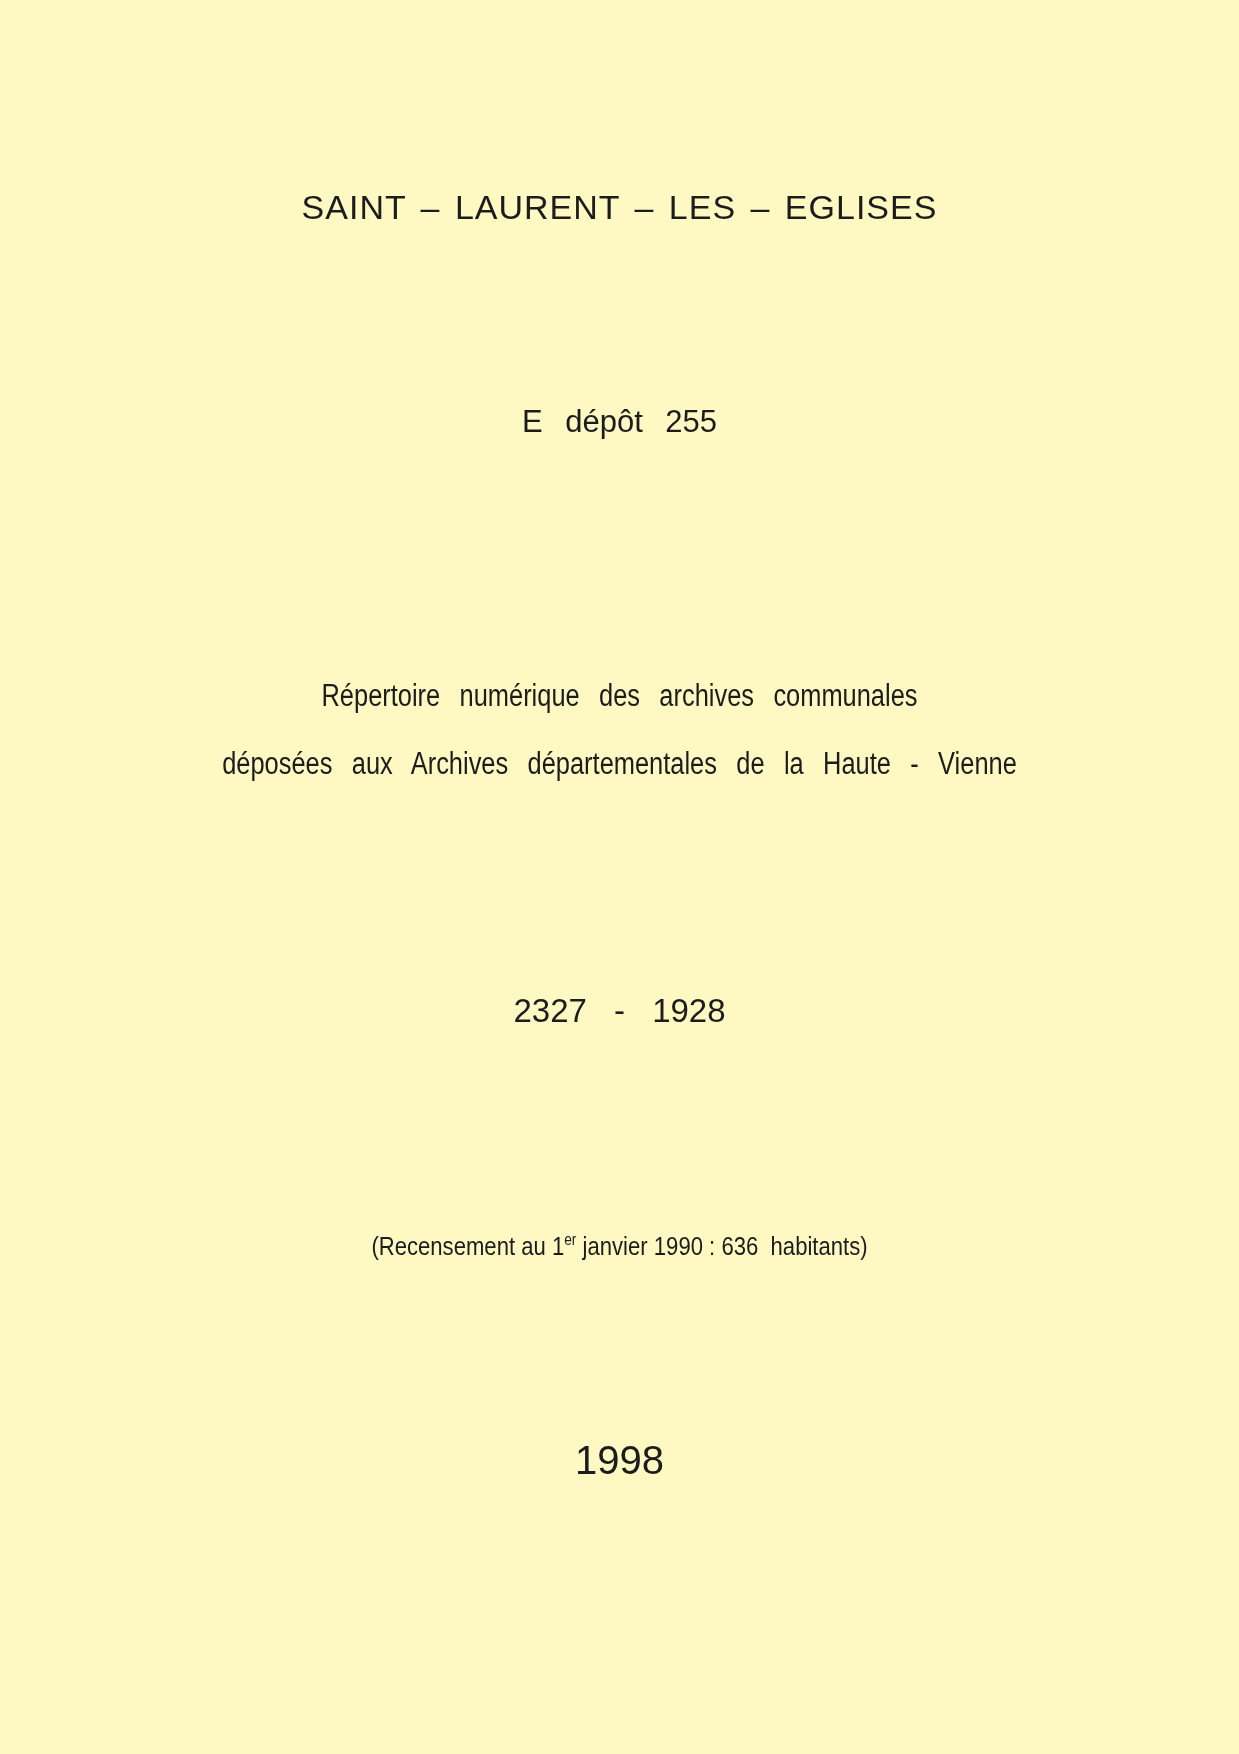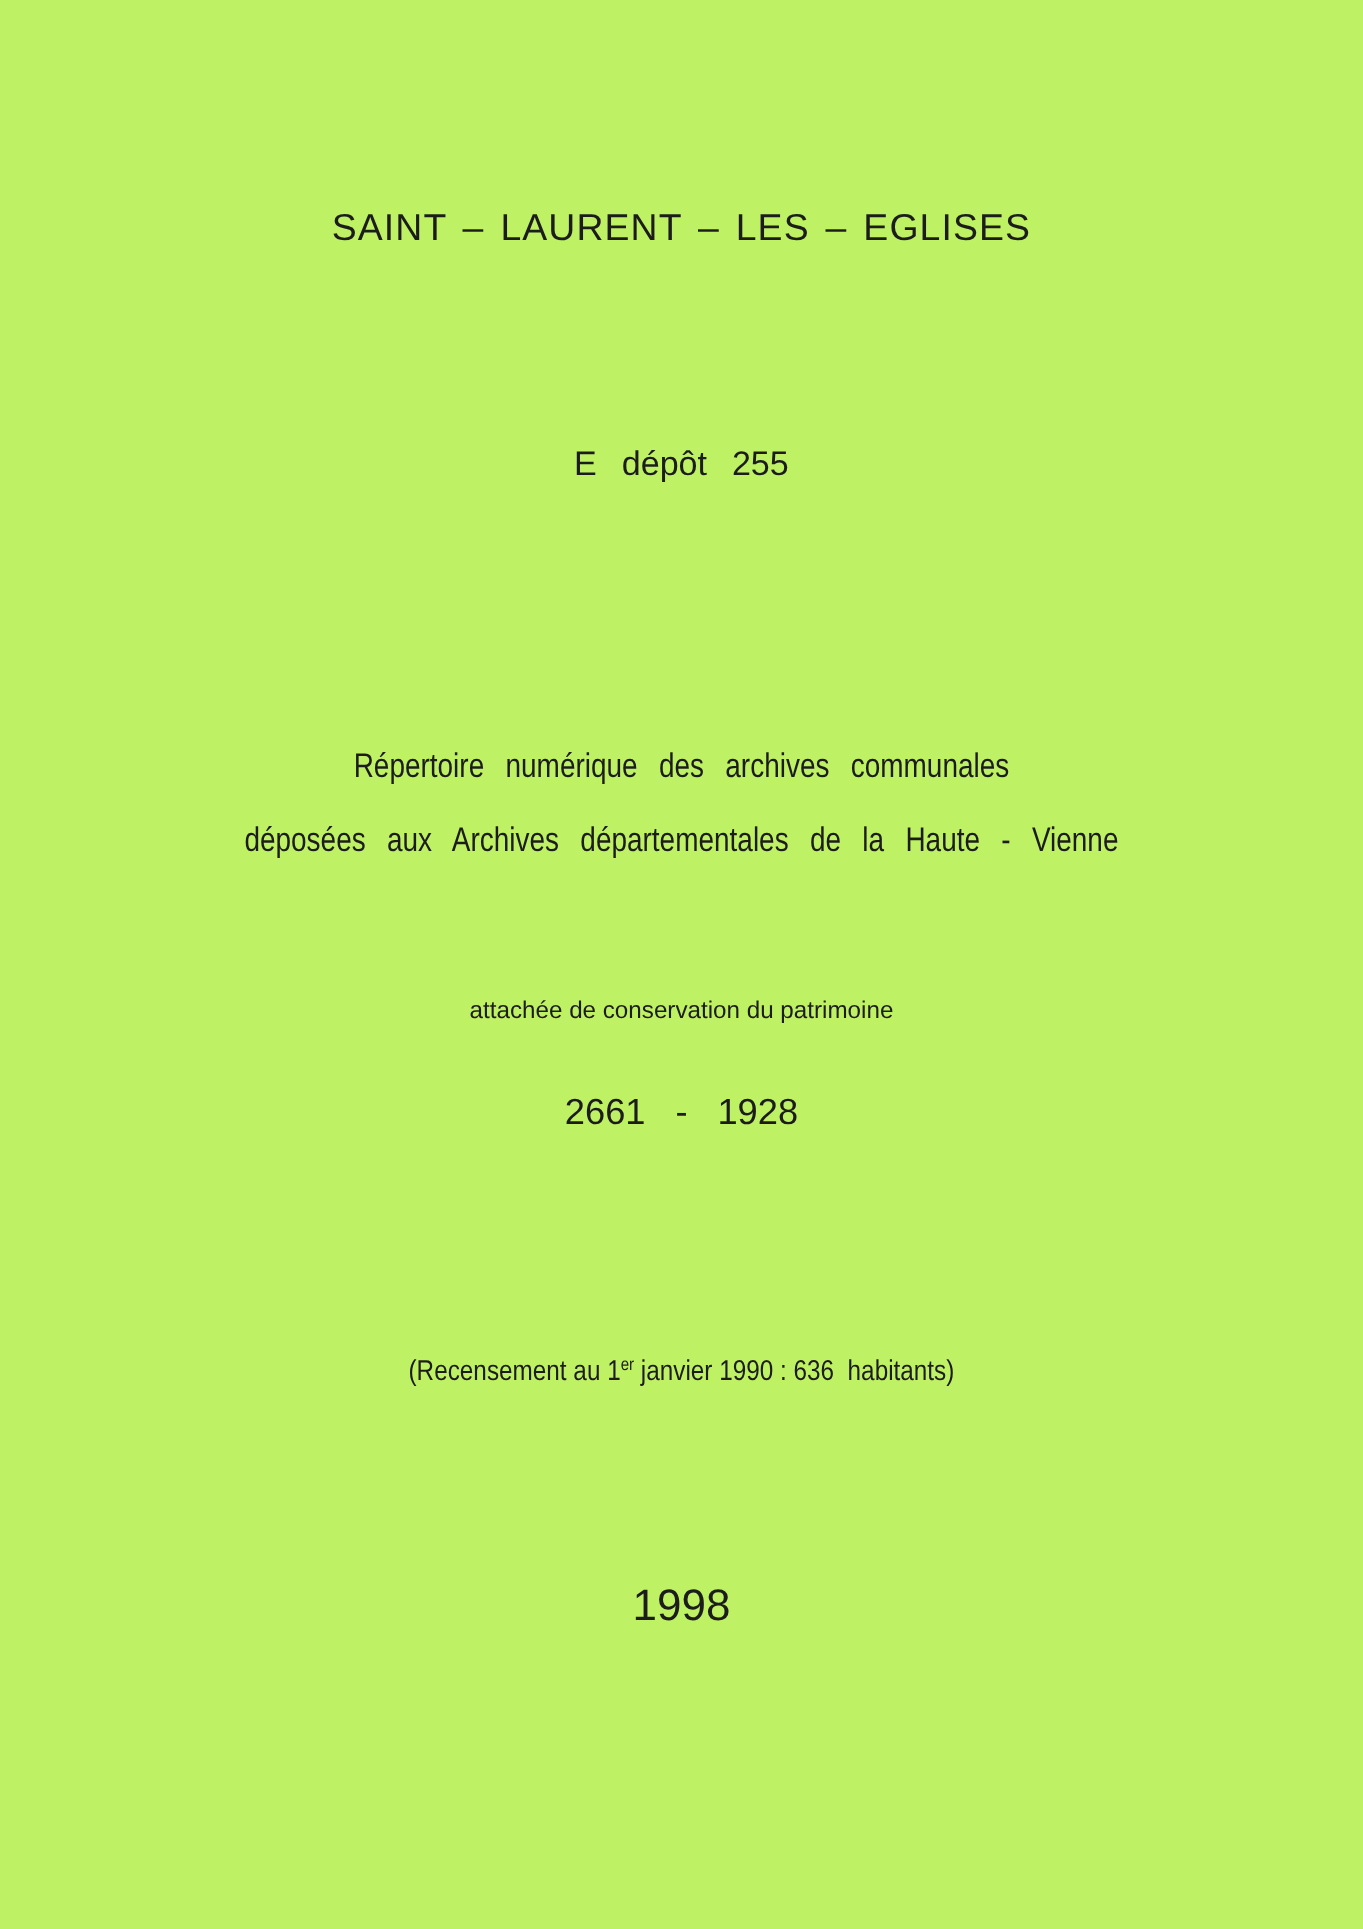--- a/index.html
+++ b/index.html
@@ -4,21 +4,21 @@
 <style>
   html, body {
     margin: 0;
     padding: 0;
     background: #ffffff;
   }
   .page {
     position: relative;
     width: 1239px;
     height: 1754px;
-    background: #bef264;
+    background: #fef9c3;
     color: #1c1c1c;
     font-family: "Liberation Sans", sans-serif;
     overflow: hidden;
   }
   .line {
     position: absolute;
     left: 0;
     right: 0;
     text-align: center;
     margin: 0;
@@ -80,22 +80,21 @@
 
   <h1 class="line title">SAINT – LAURENT – LES – EGLISES</h1>
 
   <div class="line cote">E dépôt 255</div>
 
   <div class="line subtitle1">Répertoire numérique des archives communales</div>
 
   <div class="line subtitle2">déposées aux Archives départementales de la Haute - Vienne</div>
 
   <div class="line author">
-    <div>attachée de conservation du patrimoine</div>
   </div>
 
-  <div class="line dates">2661 - 1928</div>
+  <div class="line dates">2327 - 1928</div>
 
   <div class="line census"><span>(Recensement au 1</span><sup>er</sup><span> janvier 1990 : 636 &nbsp;habitants)</span></div>
 
   <div class="line year">1998</div>
 
 </div>
 
 </body></html>

